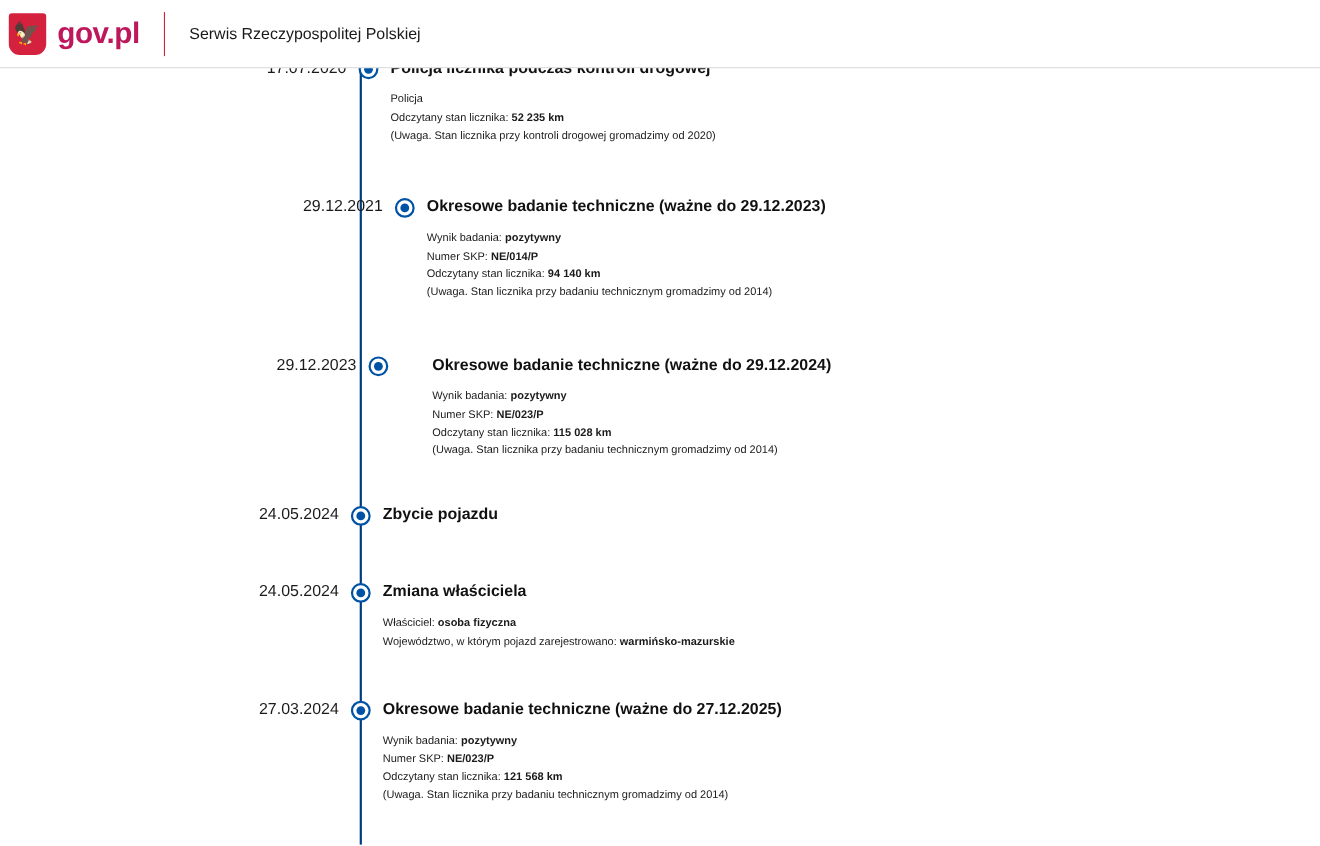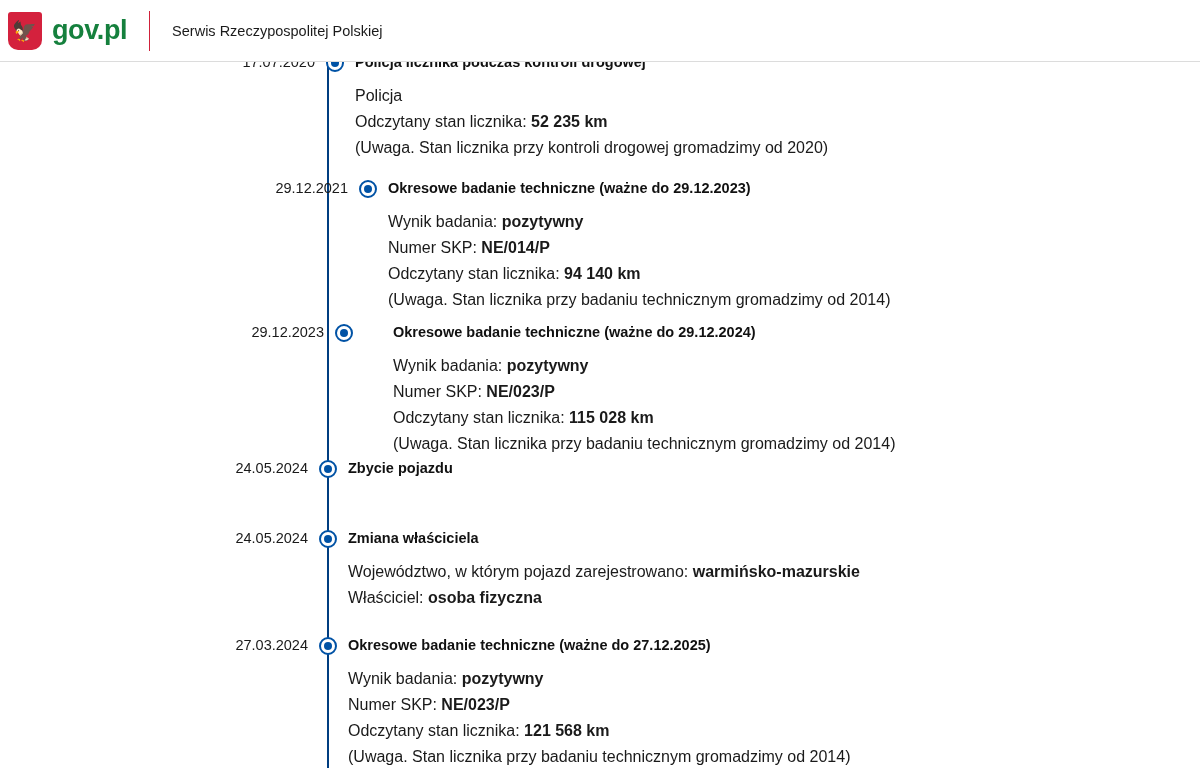--- a/index.html
+++ b/index.html
@@ -46,21 +46,21 @@
     top: 52%;
     transform: translate(-50%, -50%);
     font-size: 20px;
     line-height: 1;
     color: #ffffff;
   }
   .brand-name {
     font-size: 27px;
     font-weight: bold;
     letter-spacing: -0.4px;
-    color: #15803d;
+    color: #be185d;
   }
   .divider-vert {
     width: 1px;
     height: 40px;
     background: #d0213a;
     margin-right: 22px;
   }
   .service-name {
     font-size: 14.5px;
     color: #1a1a1a;
@@ -128,21 +128,21 @@
     padding-right: 20px;
   }
   .event .title {
     font-size: 14.5px;
     font-weight: bold;
     line-height: 1.2;
     color: #111111;
     margin: 0 0 12px 0;
   }
   .event .detail {
-    font-size: 16px;
+    font-size: 10px;
     line-height: 1.62;
     color: #1a1a1a;
   }
   .event .detail b {
     font-weight: bold;
   }
   .event.first {
     margin-top: 0;
   }
 </style>
@@ -200,22 +200,22 @@
         <span class="dot"></span>
         <div class="body">
           <div class="title">Zbycie pojazdu</div>
         </div>
       </li>
       <li class="event" style="position: absolute; left: 0px; right: 0px; top: 468px;">
         <div class="date">24.05.2024</div>
         <span class="dot"></span>
         <div class="body">
           <div class="title">Zmiana właściciela</div>
+          <div class="detail"><span>Właściciel: </span><b>osoba fizyczna</b></div>
           <div class="detail"><span>Województwo, w którym pojazd zarejestrowano: </span><b>warmińsko-mazurskie</b></div>
-          <div class="detail"><span>Właściciel: </span><b>osoba fizyczna</b></div>
         </div>
       </li>
       <li class="event" style="position: absolute; left: 0px; right: 0px; top: 575px;">
         <div class="date">27.03.2024</div>
         <span class="dot"></span>
         <div class="body">
           <div class="title">Okresowe badanie techniczne (ważne do 27.12.2025)</div>
           <div class="detail"><span>Wynik badania: </span><b>pozytywny</b></div>
           <div class="detail"><span>Numer SKP: </span><b>NE/023/P</b></div>
           <div class="detail"><span>Odczytany stan licznika: </span><b>121 568 km</b></div>

